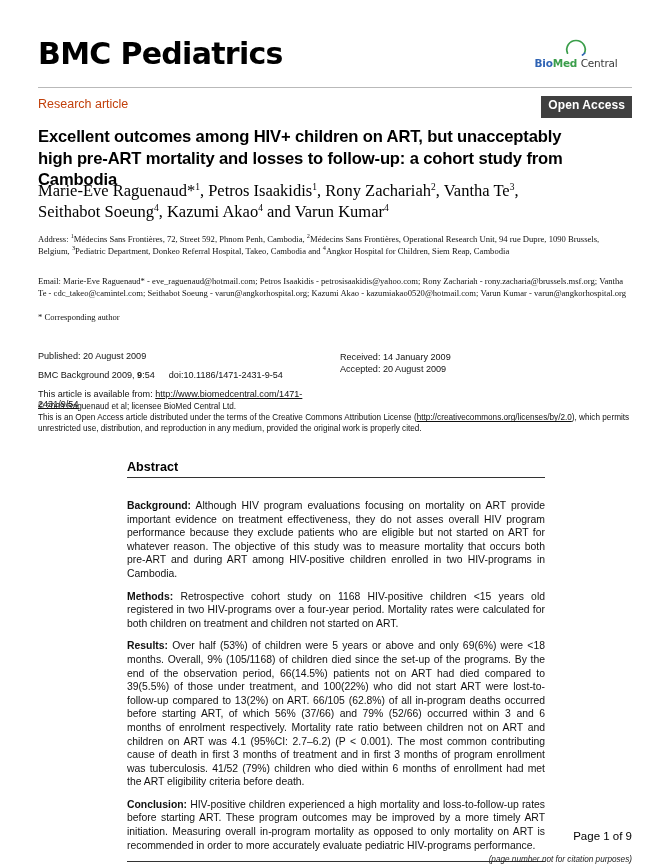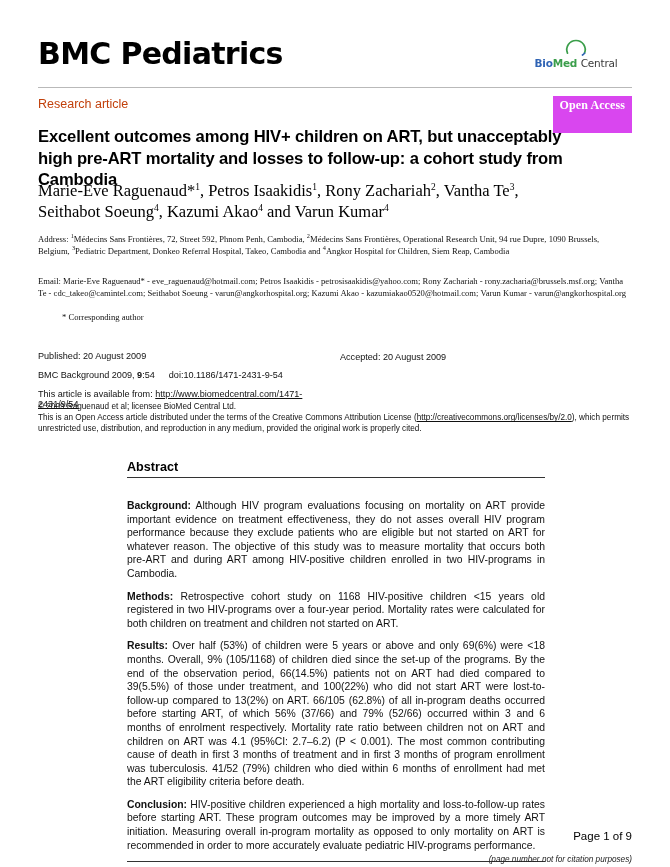--- a/index.html
+++ b/index.html
@@ -81,26 +81,26 @@
     left: 38px;
     top: 89px;
     font-family: "Liberation Sans", sans-serif;
     font-size: 12.5px;
     color: #c2410c;
   }
   .open-access {
     position: absolute;
     right: 38px;
     top: 88px;
-    background: #d946ef;
+    background: #404040;
     color: #ffffff;
-    font-family: Liberation Serif, serif;
+    font-family: Liberation Sans, sans-serif;
     font-weight: bold;
     font-size: 12px;
-    padding: 2px 7px 20px 7px;
+    padding: 2px 7px 6px 7px;
     letter-spacing: 0.1px;
     white-space: nowrap;
   }
 
   .art-title {
     position: absolute;
     left: 38px;
     top: 107px;
     width: 560px;
     font-family: "Liberation Sans", sans-serif;
@@ -129,21 +129,21 @@
     left: 38px;
     width: 594px;
     font-family: "Liberation Serif", serif;
     font-size: 8.6px;
     line-height: 11.6px;
     color: #111;
   }
   .meta-block sup { font-size: 6.3px; vertical-align: super; line-height: 0; }
   .addr  { top: 226px; }
   .email { top: 268px; }
-  .corr  { top: 304px; margin-left: 24px; }
+  .corr  { top: 304px; }
 
   
   .pub-block {
     position: absolute;
     left: 38px;
     top: 343px;
     width: 300px;
     font-family: "Liberation Sans", sans-serif;
     font-size: 9.1px;
     color: #111;
@@ -269,20 +269,21 @@
   <div class="meta-block email">Email: Marie-Eve Raguenaud* - eve_raguenaud@hotmail.com; Petros Isaakidis - petrosisaakidis@yahoo.com; Rony Zachariah - rony.zacharia@brussels.msf.org; Vantha Te - cdc_takeo@camintel.com; Seithabot Soeung - varun@angkorhospital.org; Kazumi Akao - kazumiakao0520@hotmail.com; Varun Kumar - varun@angkorhospital.org</div>
   <div class="meta-block corr">* Corresponding author</div>
 
   <div class="pub-block">
     <div class="line">Published: 20 August 2009</div>
     <div class="line"><span>BMC Background 2009, </span><span class="vol">9</span><span>:54</span><span class="doi">doi:10.1186/1471-2431-9-54</span></div>
     <div class="line"><span>This article is available from: </span><a href="#">http://www.biomedcentral.com/1471-2431/9/54</a></div>
   </div>
 
   <div class="dates-block">
+    <div>Received: 14 January 2009</div>
     <div>Accepted: 20 August 2009</div>
   </div>
 
   <div class="rights-block">
     <div>© 2009 Raguenaud et al; licensee BioMed Central Ltd.</div>
     <div><span>This is an Open Access article distributed under the terms of the Creative Commons Attribution License (</span><a href="#">http://creativecommons.org/licenses/by/2.0</a><span>), which permits unrestricted use, distribution, and reproduction in any medium, provided the original work is properly cited.</span></div>
   </div>
 
   <div class="abstract">
     <div class="abstract-title">Abstract</div>

